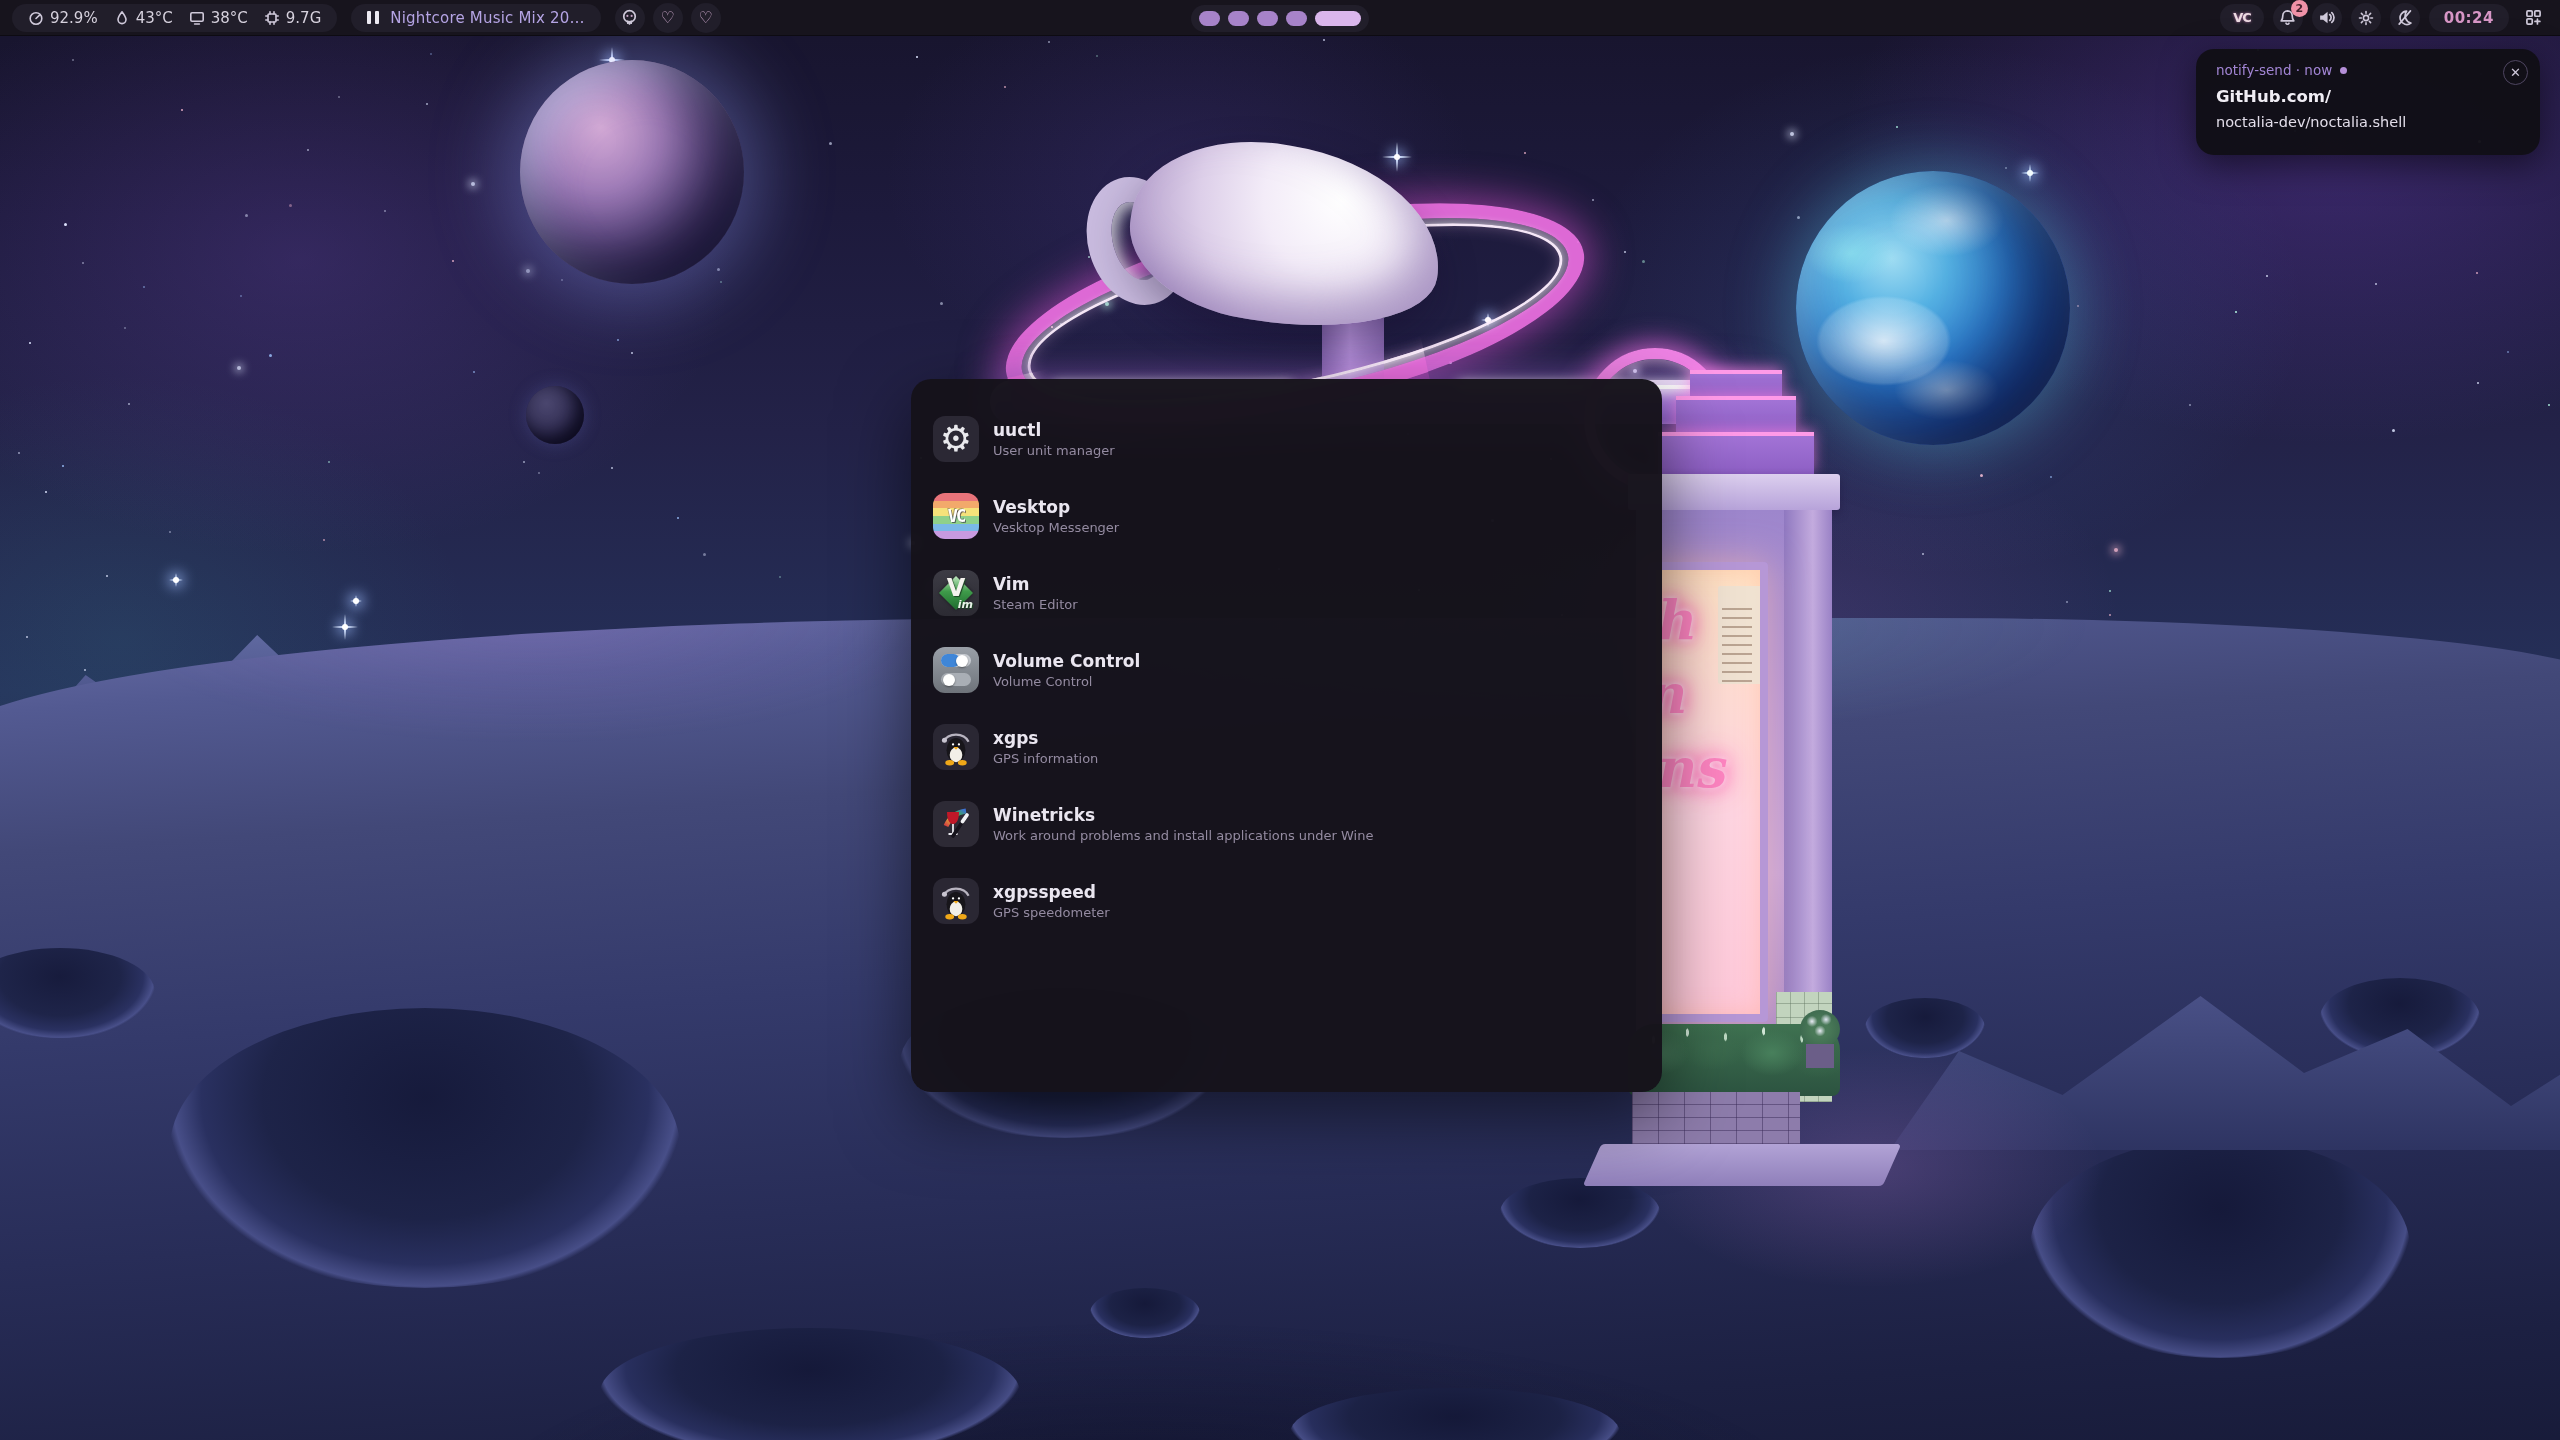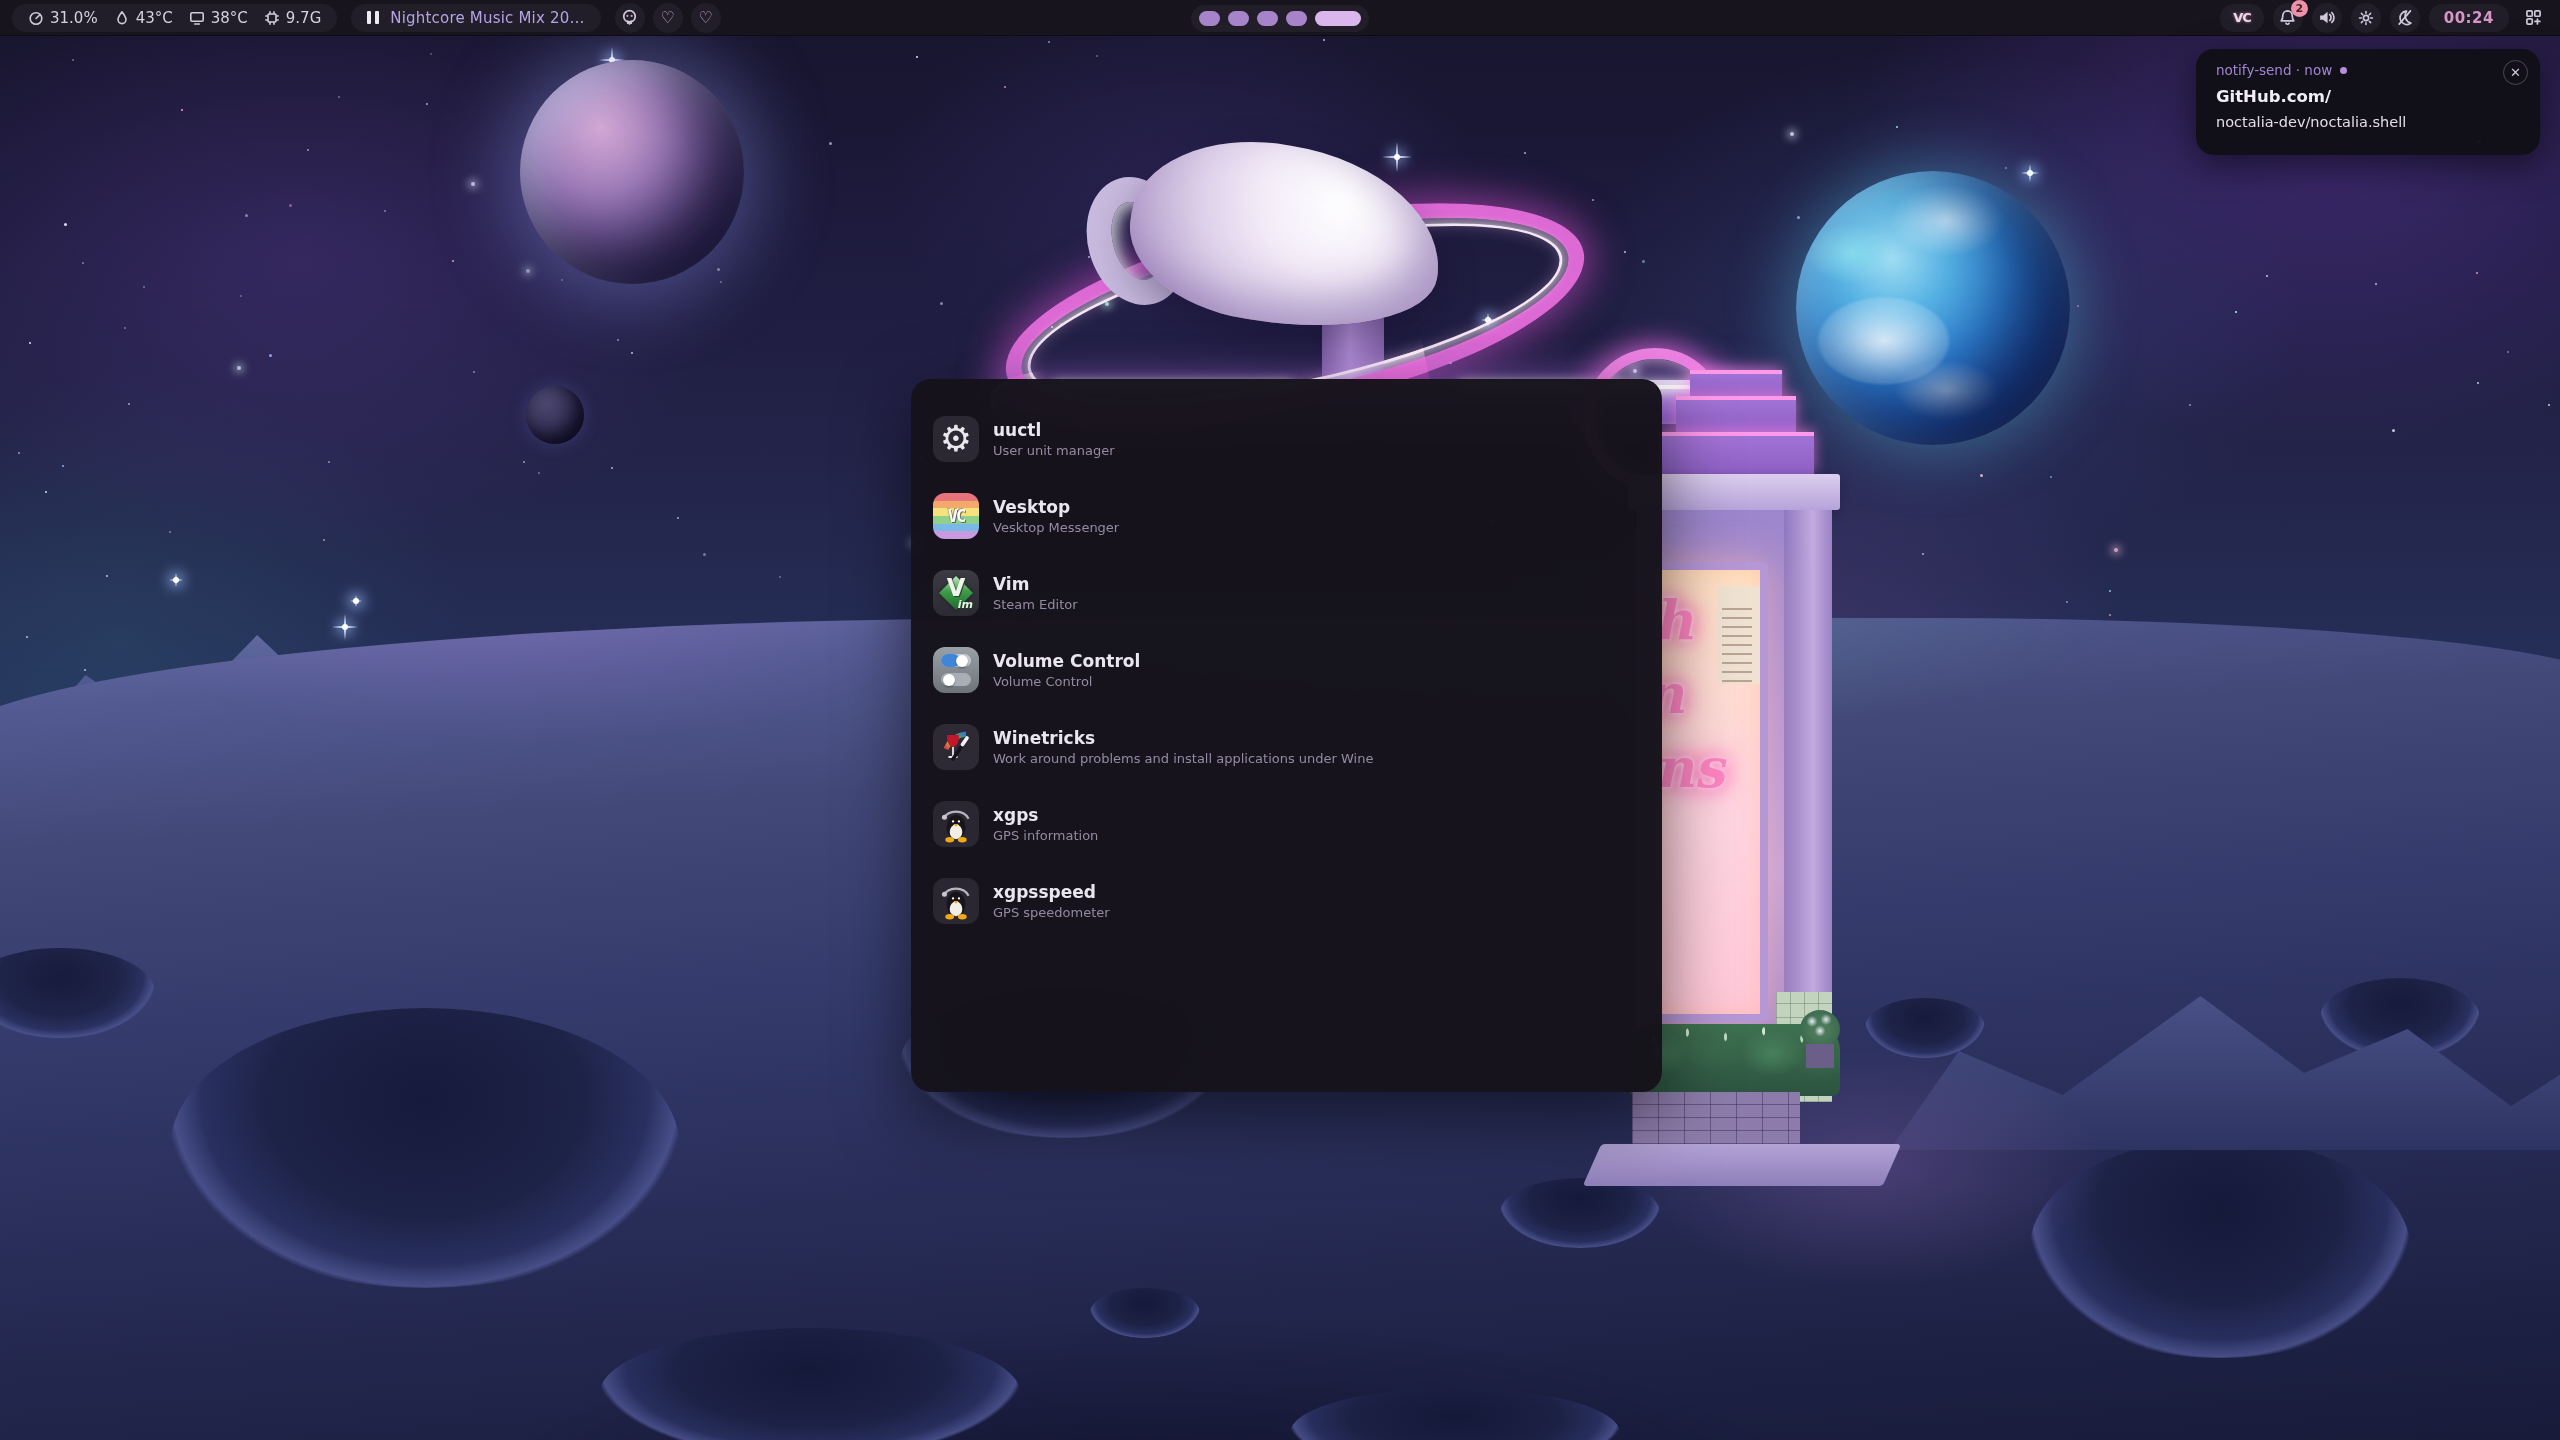--- a/index.html
+++ b/index.html
@@ -493,21 +493,21 @@
   </div>
 </div>
 
 <div class="top-bar">
   <div class="pill stats">
     <span class="stat">
       <svg class="bicon" width="16" height="16" viewBox="0 0 16 16">
         <circle cx="8" cy="8.5" r="5.8"></circle>
           <path d="M8 8.5 L11.3 5.4"></path>
       </svg>
-      <span>31.0%</span>
+      <span>92.9%</span>
     </span>
     <span class="stat">
       <svg class="bicon" width="16" height="16" viewBox="0 0 16 16">
         <path d="M8 1.8 C5.4 5.2 4 7.4 4 9.6 a4 4 0 0 0 8 0 C12 7.2 10.2 4.8 8 1.8 z"></path>
       </svg>
       <span>43°C</span>
     </span>
     <span class="stat">
       <svg class="bicon" width="16" height="16" viewBox="0 0 16 16">
         <rect x="1.8" y="2.8" width="12.4" height="8.4" rx="1.2"></rect>
@@ -651,20 +651,39 @@
             <span class="fill"></span>
             <span class="knob" style="left:15px"></span>
           </div>
       <div class="vslider s2">
             <span class="knob" style="left:2px"></span>
           </div>
         </div>
         <div class="row-text">
        <div class="row-title">Volume Control</div>
        <div class="row-sub">Volume Control</div>
+     </div>
+      </div>
+      <div class="row">
+        <div class="app-icon ic-tux">
+      <svg width="42" height="42" viewBox="0 0 40 40">
+        <path d="M8 15 A13 11 0 0 1 32 15" fill="none" stroke="#b8b4c0" stroke-width="2"></path>
+        <circle cx="9" cy="13.5" r="2.4" fill="#c8c4d0"></circle>
+        <ellipse cx="20" cy="23" rx="9" ry="11.5" fill="#17151a"></ellipse>
+        <ellipse cx="20" cy="27.5" rx="6" ry="7" fill="#f2efe8"></ellipse>
+        <circle cx="17.2" cy="17.5" r="1.1" fill="#ffffff"></circle>
+            <circle cx="22.8" cy="17.5" r="1.1" fill="#ffffff"></circle>
+        <path d="M17.5 20 h5 l-2.5 2.6 z" fill="#f0a818"></path>
+        <ellipse cx="14" cy="35" rx="4.2" ry="2.6" fill="#f0a818"></ellipse>
+        <ellipse cx="26" cy="35" rx="4.2" ry="2.6" fill="#f0a818"></ellipse>
+      </svg>
+        </div>
+        <div class="row-text">
+       <div class="row-title">xgps</div>
+       <div class="row-sub">GPS information</div>
      </div>
       </div>
       <div class="row">
         <div class="app-icon ic-wine">
       <svg width="40" height="40" viewBox="0 0 40 40">
         <defs>
               <linearGradient id="rb" x1="0" y1="1" x2="1" y2="0">
           <stop offset="0" stop-color="#e84040"></stop>
                 <stop offset="0.35" stop-color="#f0c040"></stop>
           <stop offset="0.65" stop-color="#40c050"></stop>
@@ -691,37 +710,18 @@
         <ellipse cx="20" cy="23" rx="9" ry="11.5" fill="#17151a"></ellipse>
         <ellipse cx="20" cy="27.5" rx="6" ry="7" fill="#f2efe8"></ellipse>
         <circle cx="17.2" cy="17.5" r="1.1" fill="#ffffff"></circle>
             <circle cx="22.8" cy="17.5" r="1.1" fill="#ffffff"></circle>
         <path d="M17.5 20 h5 l-2.5 2.6 z" fill="#f0a818"></path>
         <ellipse cx="14" cy="35" rx="4.2" ry="2.6" fill="#f0a818"></ellipse>
         <ellipse cx="26" cy="35" rx="4.2" ry="2.6" fill="#f0a818"></ellipse>
       </svg>
         </div>
         <div class="row-text">
-       <div class="row-title">xgps</div>
-       <div class="row-sub">GPS information</div>
-     </div>
-      </div>
-      <div class="row">
-        <div class="app-icon ic-tux">
-      <svg width="42" height="42" viewBox="0 0 40 40">
-        <path d="M8 15 A13 11 0 0 1 32 15" fill="none" stroke="#b8b4c0" stroke-width="2"></path>
-        <circle cx="9" cy="13.5" r="2.4" fill="#c8c4d0"></circle>
-        <ellipse cx="20" cy="23" rx="9" ry="11.5" fill="#17151a"></ellipse>
-        <ellipse cx="20" cy="27.5" rx="6" ry="7" fill="#f2efe8"></ellipse>
-        <circle cx="17.2" cy="17.5" r="1.1" fill="#ffffff"></circle>
-            <circle cx="22.8" cy="17.5" r="1.1" fill="#ffffff"></circle>
-        <path d="M17.5 20 h5 l-2.5 2.6 z" fill="#f0a818"></path>
-        <ellipse cx="14" cy="35" rx="4.2" ry="2.6" fill="#f0a818"></ellipse>
-        <ellipse cx="26" cy="35" rx="4.2" ry="2.6" fill="#f0a818"></ellipse>
-      </svg>
-        </div>
-        <div class="row-text">
        <div class="row-title">xgpsspeed</div>
        <div class="row-sub">GPS speedometer</div>
      </div>
       </div>
     </div>
 </div>
 
 </body></html>

